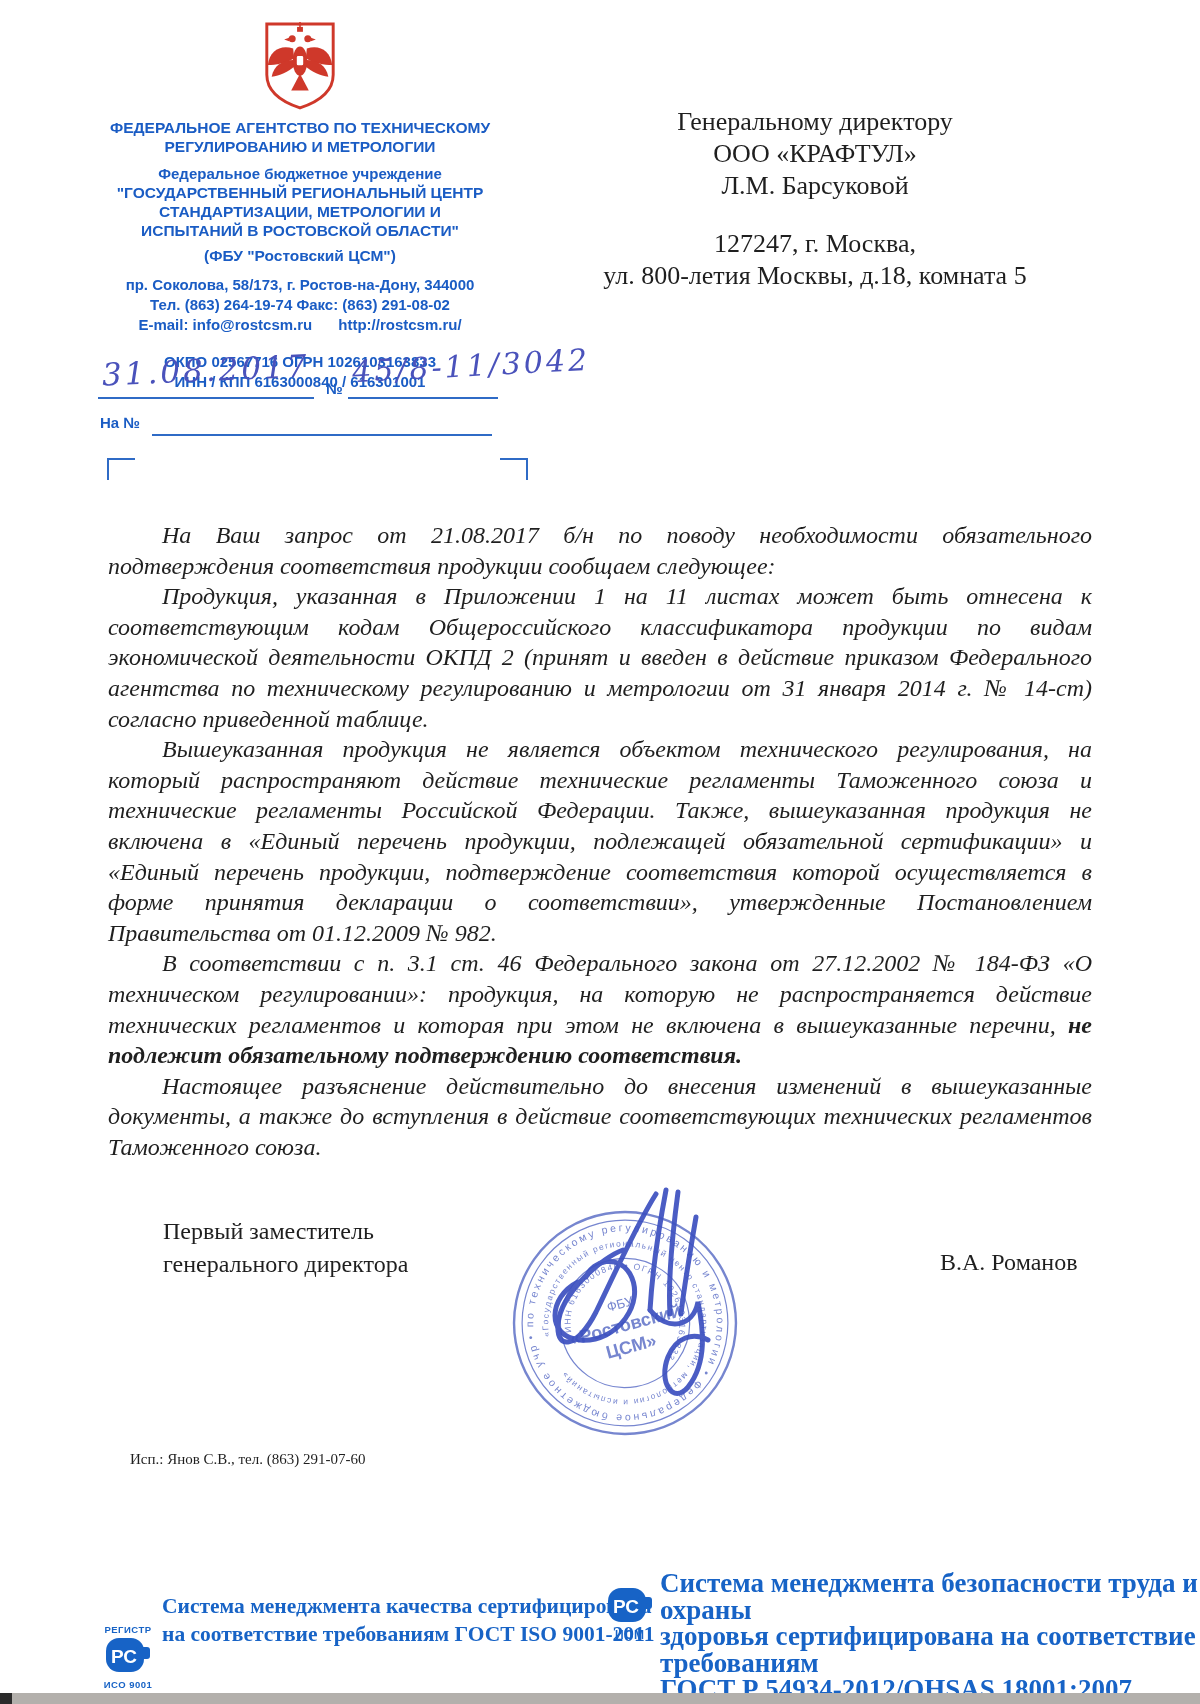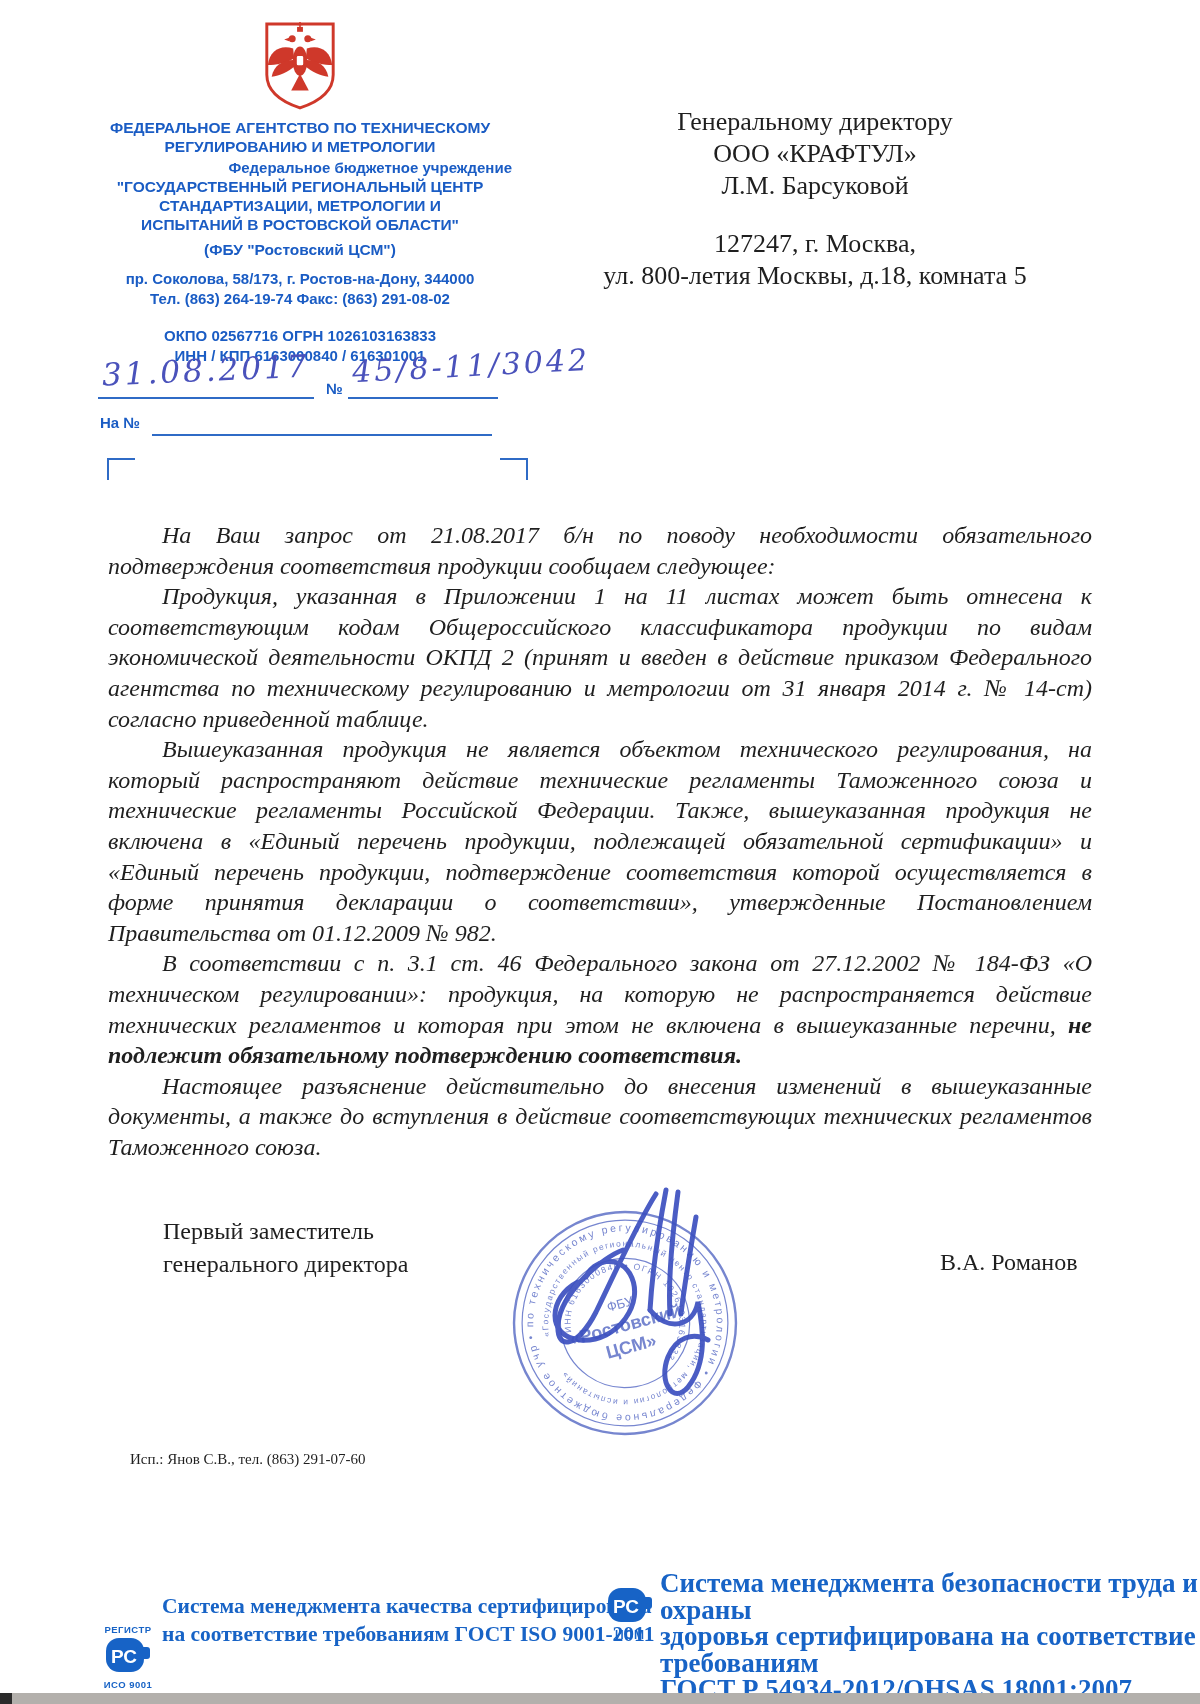--- a/index.html
+++ b/index.html
@@ -4,21 +4,21 @@
 <style>
   html,body{margin:0;padding:0;background:#dcdcd8;}
   .page{position:relative;width:1200px;height:1704px;margin:0 auto;background:#ffffff;
         font-family:"Liberation Serif",serif;color:#1f1f1f;overflow:hidden;}
 
   
   .letterhead{position:absolute;left:88px;top:18px;width:424px;text-align:center;
               font-family:"Liberation Sans",sans-serif;font-weight:bold;color:#1a5cc4;}
   .lh-emblem{display:block;margin:0 auto 6px auto;}
   .lh-agency{font-size:15.5px;line-height:19px;}
-  .lh-type{font-size:15px;line-height:18px;margin-top:3px;text-align:right;}
+  .lh-type{font-size:15px;line-height:18px;margin-top:9px;}
   .lh-name{font-size:15.5px;line-height:19px;}
   .lh-short{font-size:15.5px;line-height:19px;margin-top:6px;}
   .lh-contact{font-size:15px;line-height:20px;margin-top:10px;}
   .lh-contact .row{white-space:nowrap;}
   .lh-gap{display:inline-block;width:26px;}
   .lh-reg{font-size:15px;line-height:20px;margin-top:17px;}
 
   
   .hand{position:absolute;font-family:"DejaVu Serif",serif;font-style:italic;
         color:#4a52bb;letter-spacing:3px;white-space:nowrap;}
@@ -88,20 +88,21 @@
     <div class="lh-agency">ФЕДЕРАЛЬНОЕ АГЕНТСТВО ПО ТЕХНИЧЕСКОМУ</div>
     <div class="lh-agency">РЕГУЛИРОВАНИЮ И МЕТРОЛОГИИ</div>
     <div class="lh-type">Федеральное бюджетное учреждение</div>
     <div class="lh-name">"ГОСУДАРСТВЕННЫЙ РЕГИОНАЛЬНЫЙ ЦЕНТР</div>
     <div class="lh-name">СТАНДАРТИЗАЦИИ, МЕТРОЛОГИИ И</div>
     <div class="lh-name">ИСПЫТАНИЙ В РОСТОВСКОЙ ОБЛАСТИ"</div>
     <div class="lh-short">(ФБУ "Ростовский ЦСМ")</div>
     <div class="lh-contact">
       <div class="row">пр. Соколова, 58/173, г. Ростов-на-Дону, 344000</div>
       <div class="row">Тел. (863) 264-19-74  Факс: (863) 291-08-02</div>
+      <div class="row"><span>E-mail:  info@rostcsm.ru</span><span class="lh-gap"></span><span>http://rostcsm.ru/</span></div>
     </div>
     <div class="lh-reg">
       <div>ОКПО 02567716   ОГРН 1026103163833</div>
       <div>ИНН / КПП  6163000840 / 616301001</div>
     </div>
   </div>
 
   <div class="hand" style="left:102px;top:352px;font-size:31px;transform:rotate(-2.5deg);">31.08.2017</div>
   <div class="blue-line" style="left:98px;top:397px;width:216px;"></div>
   <div class="num-label" style="left:326px;top:380px;">№</div>

